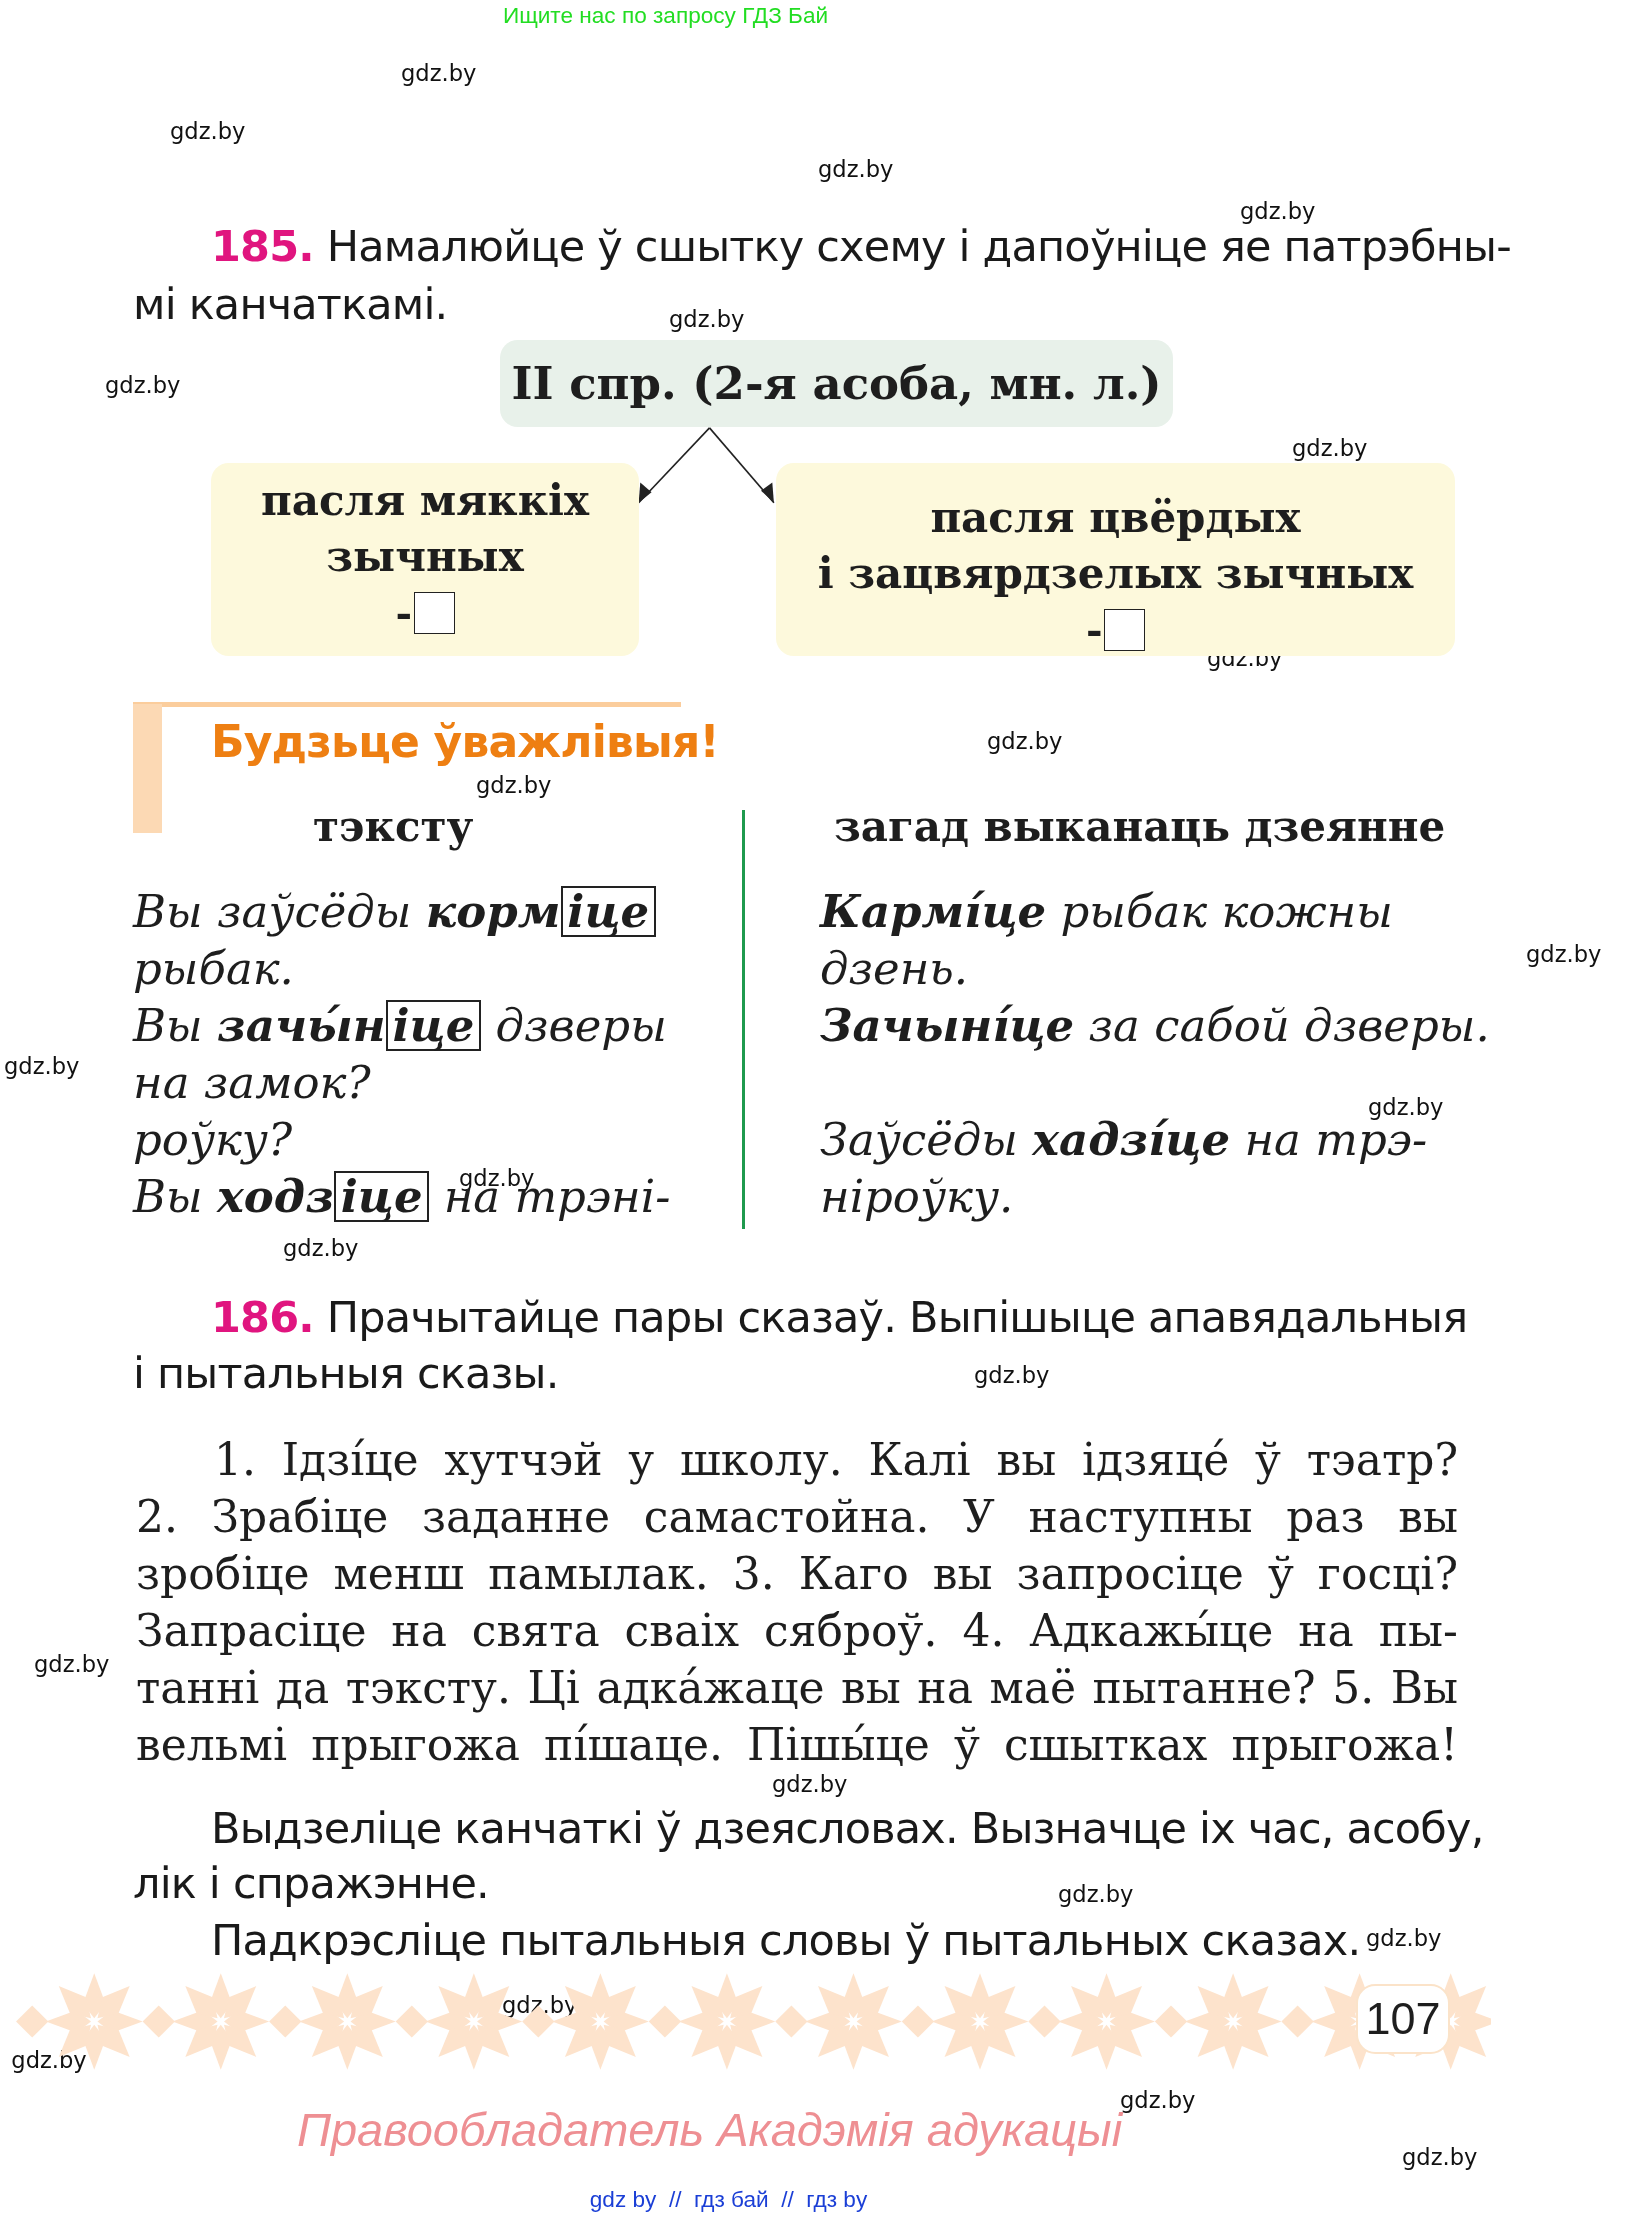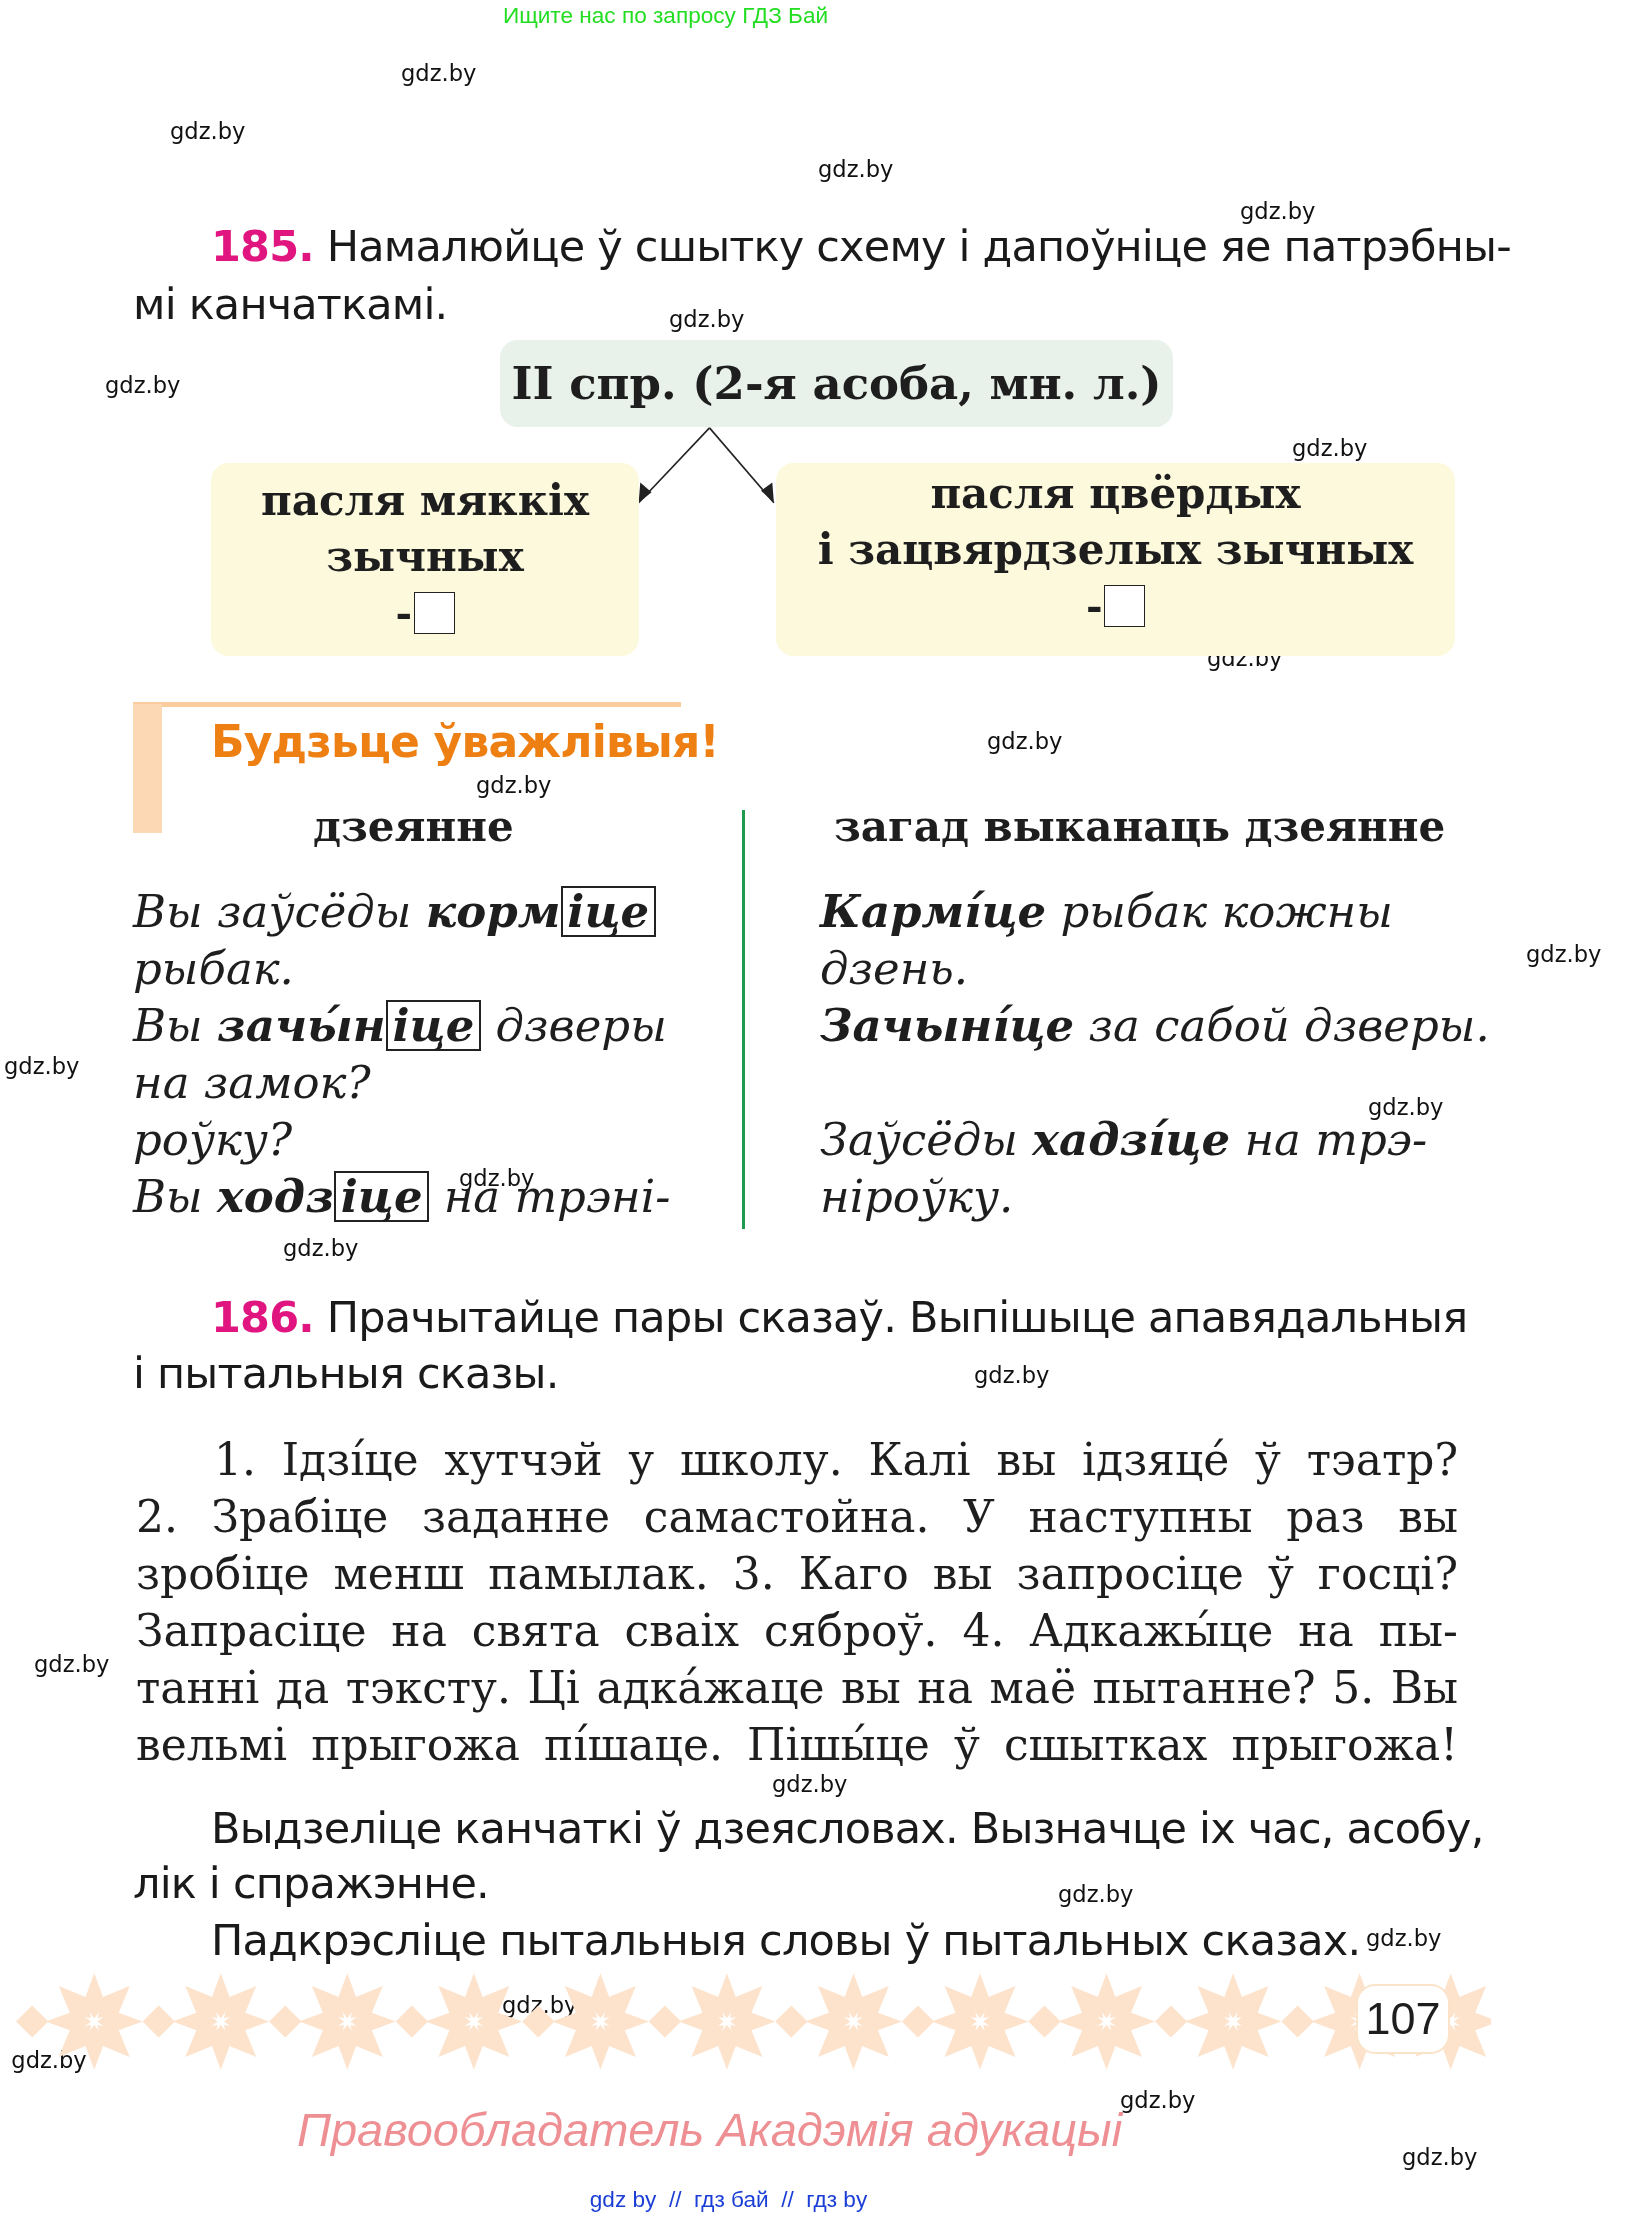--- a/index.html
+++ b/index.html
@@ -81,35 +81,35 @@
   <div style="padding-top:9.7px;">
     <span class="line">пасля мяккіх</span>
     <span class="line">зычных</span>
     <span class="slot">
         <span class="dash">-</span>
         <span class="sq"></span>
       </span>
   </div>
 </div>
 <div class="abs box-side" style="left:776px; width:679px;">
-  <div style="padding-top:3px;">
+  <div style="padding-top:27px;">
     <span class="line">пасля цвёрдых</span>
     <span class="line">і зацвярдзелых зычных</span>
     <span class="slot">
         <span class="dash">-</span>
         <span class="sq"></span>
       </span>
   </div>
 </div>
 
 <div class="abs attn-rule"></div>
 <div class="abs attn-bar"></div>
 <div class="abs attn-title">Будзьце ўважлівыя!</div>
 
-<div class="abs col-head" style="left:313px; top:802px;">дзеянне</div>
+<div class="abs col-head" style="left:313px; top:802px;">тэксту</div>
 <div class="abs col-head" style="left:834px; top:802px;">загад выканаць дзеянне</div>
 
 <div class="abs divider"></div>
 
 <div class="abs ex" style="left:133px; top:883px;">
   <div><span>Вы заўсёды </span><b>корм</b><span class="ending">іце</span></div>
   <div><span>рыбак.</span></div>
   <div><span>Вы </span><b>зачы́н</b><span class="ending">іце</span><span> дзверы</span></div>
   <div><span>на замок?</span></div>
   <div><span>роўку?</span></div>

